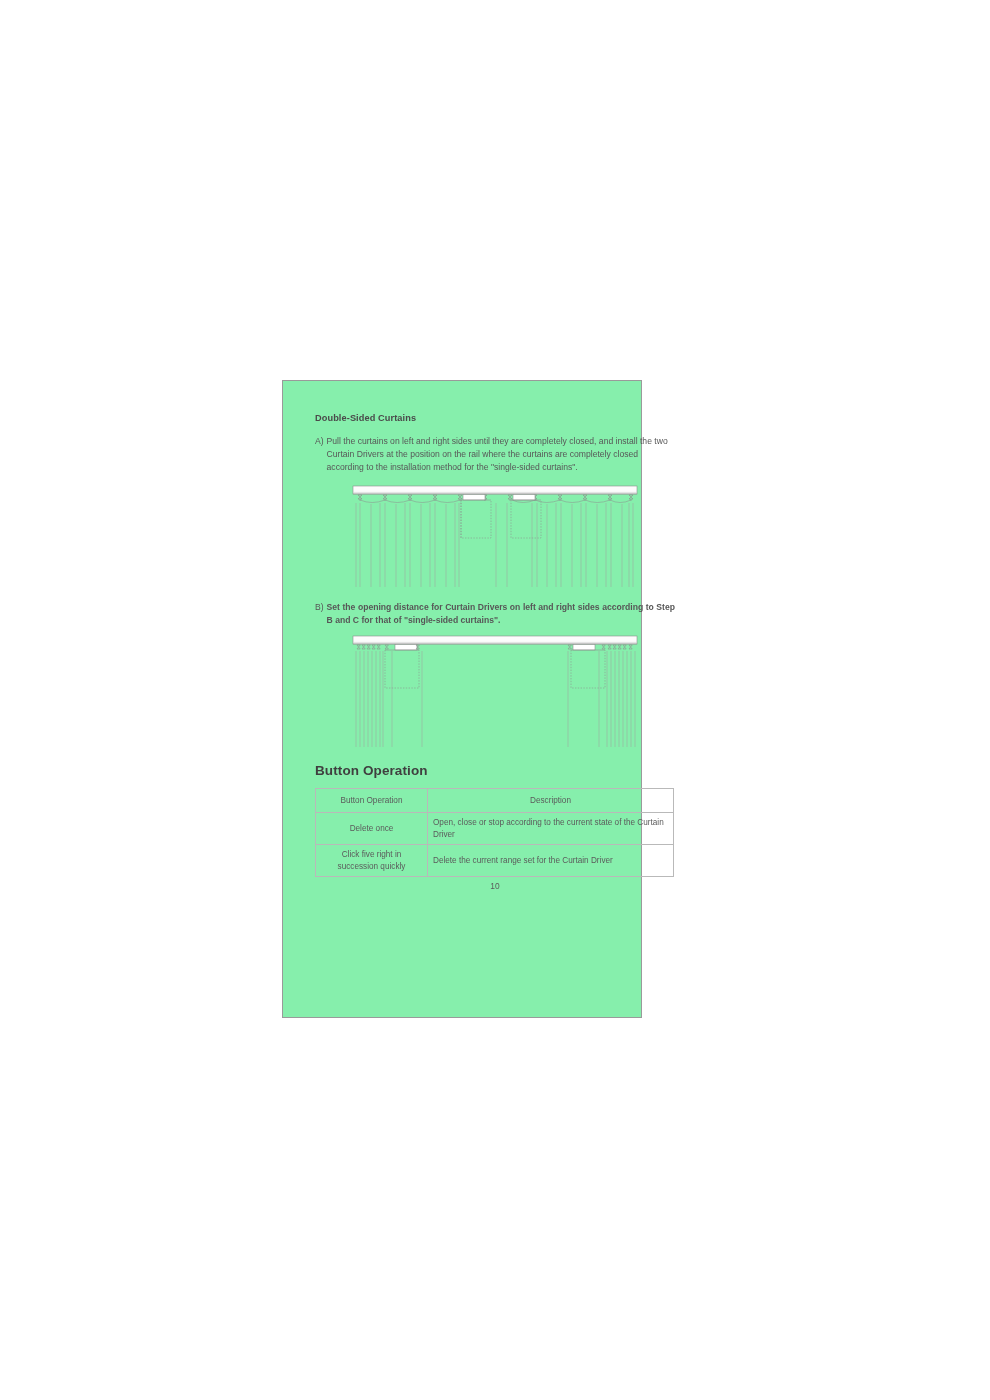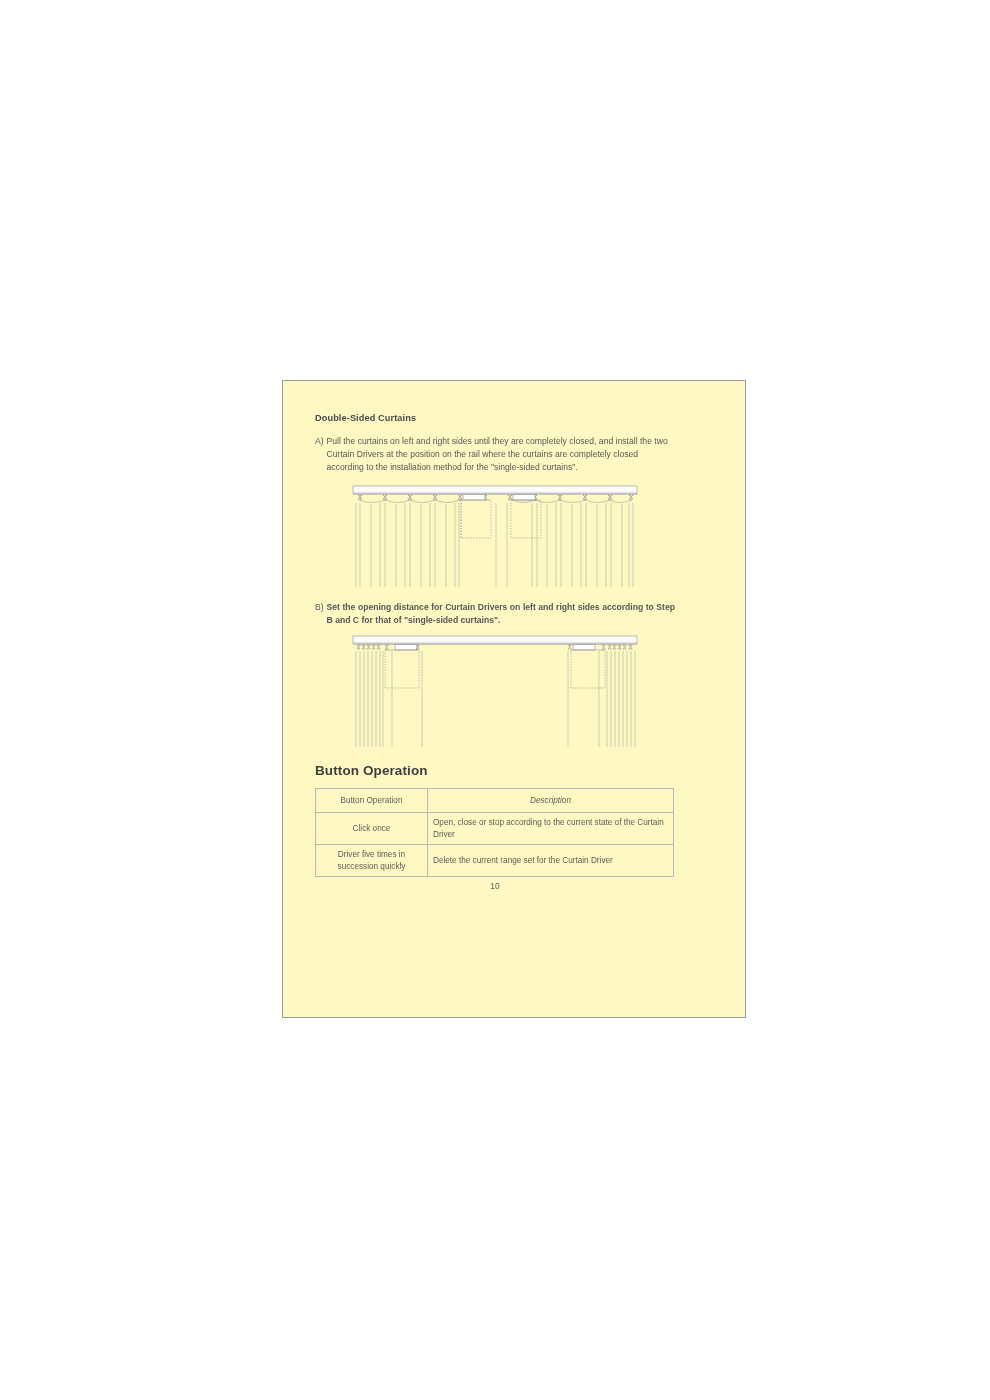--- a/index.html
+++ b/index.html
@@ -9,24 +9,24 @@
     width: 990px;
     height: 1400px;
     overflow: hidden;
     font-family: "Liberation Sans", sans-serif;
   }
 
   #page-sheet {
     position: absolute;
     left: 282px;
     top: 380px;
-    width: 464px;
+    width: 360px;
     height: 638px;
     border: 1px solid #9a9a9a;
-    background: #fef9c3;
+    background: #86efac;
     box-sizing: border-box;
   }
 
   .content {
     position: absolute;
     left: 32px;
     top: 32px;
     width: 360px;
   }
 
@@ -89,21 +89,21 @@
     padding: 4px 5px;
     vertical-align: middle;
   }
   table.btn-table .c-op {
     width: 101px;
     text-align: center;
   }
   table.btn-table .c-desc {
     text-align: left;
   }
-  table.btn-table thead .c-desc { text-align: center; font-style: italic; }
+  table.btn-table thead .c-desc { text-align: center; }
   table.btn-table thead td { padding-top: 6px; padding-bottom: 6px; }
 
   .row-h-1 { height: 28px; }
   .row-h-2 { height: 28px; }
   .row-h-3 { height: 24px; }
   .row-h-4 { height: 24px; }
 
   .page-num {
     text-align: center;
     font-size: 8.4px;
@@ -291,25 +291,25 @@
 
     <table class="btn-table">
       <thead>
         <tr>
           <td class="c-op">Button Operation</td>
           <td class="c-desc">Description</td>
         </tr>
       </thead>
       <tbody>
         <tr class="row-h-1">
-          <td class="c-op">Click once</td>
+          <td class="c-op">Delete once</td>
           <td class="c-desc">Open, close or stop according to the current state of the Curtain Driver</td>
         </tr>
         <tr class="row-h-4">
-          <td class="c-op">Driver five times in succession quickly</td>
+          <td class="c-op">Click five right in succession quickly</td>
           <td class="c-desc">Delete the current range set for the Curtain Driver</td>
         </tr>
       </tbody>
     </table>
 
     <div class="page-num">10</div>
 
   </div>
 </div>
 

